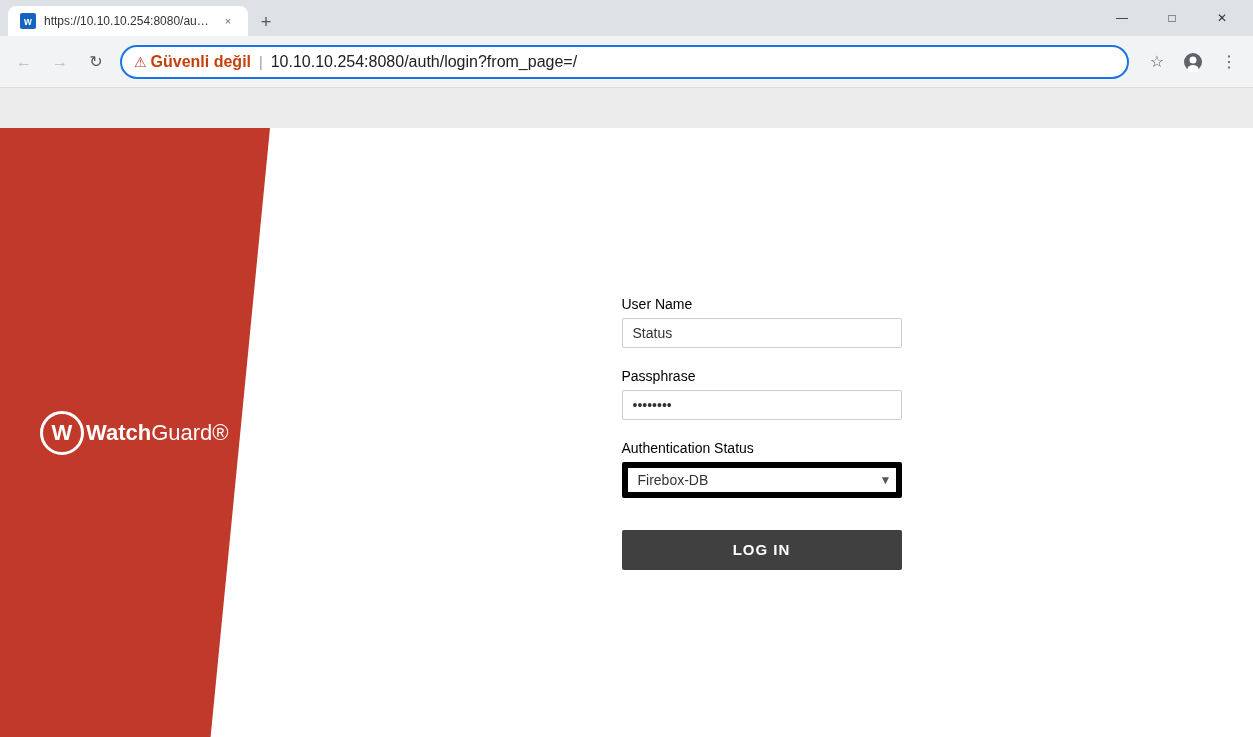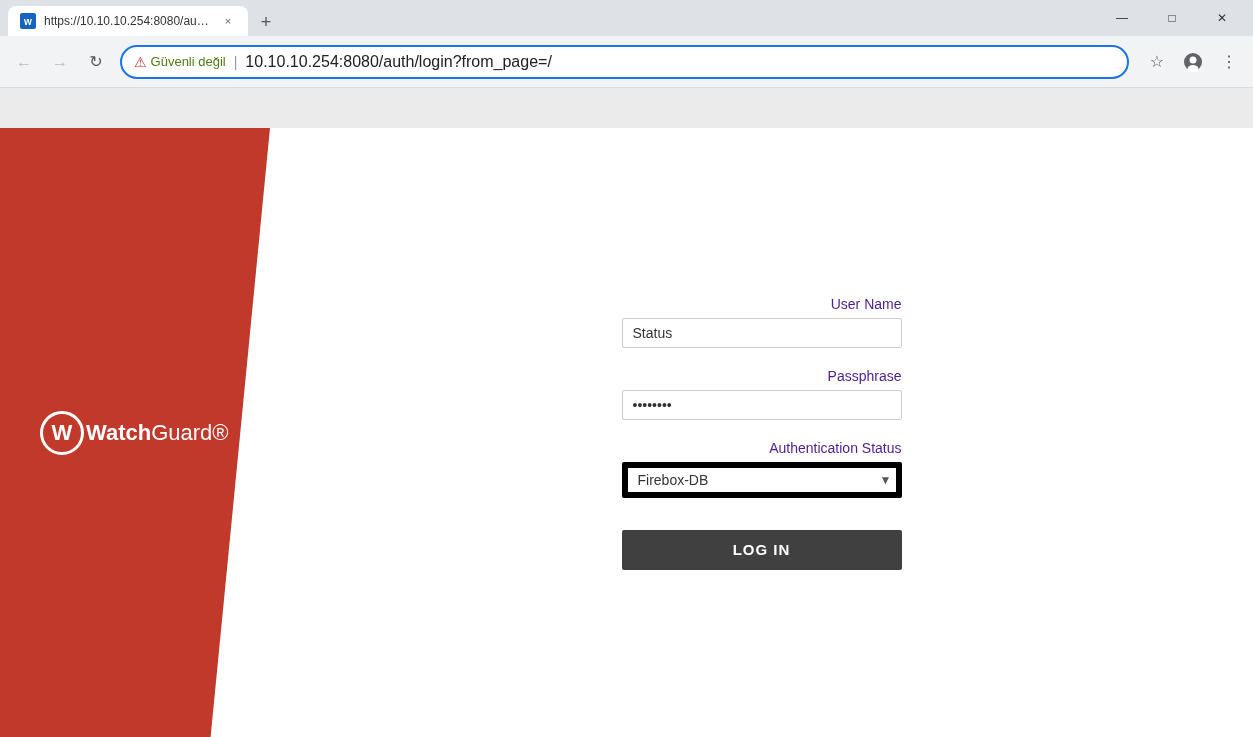--- a/index.html
+++ b/index.html
@@ -158,23 +158,23 @@
       gap: 4px;
       flex-shrink: 0;
     }
 
     .warning-icon {
       color: #c62828;
       font-size: 14px;
     }
 
     .not-secure-text {
-      color: #4d7c0f;
-      font-size: 13px;
-      font-weight: 400;
+      color: #c2410c;
+      font-size: 16px;
+      font-weight: 700;
     }
 
     .separator {
       color: #999;
       font-size: 14px;
     }
 
     .url-display {
       font-size: 16px;
       color: #202124;
@@ -284,23 +284,22 @@
       width: 280px;
     }
 
     .form-group {
       margin-bottom: 20px;
     }
 
     .form-label {
       display: block;
       font-size: 14px;
-      color: #4c1d95;
+      color: #000000;
       margin-bottom: 6px;
-      text-align: right;
     }
 
     .form-input {
       width: 100%;
       height: 30px;
       border: 1px solid #ccc;
       border-radius: 2px;
       padding: 0 10px;
       font-size: 14px;
       color: #333;

